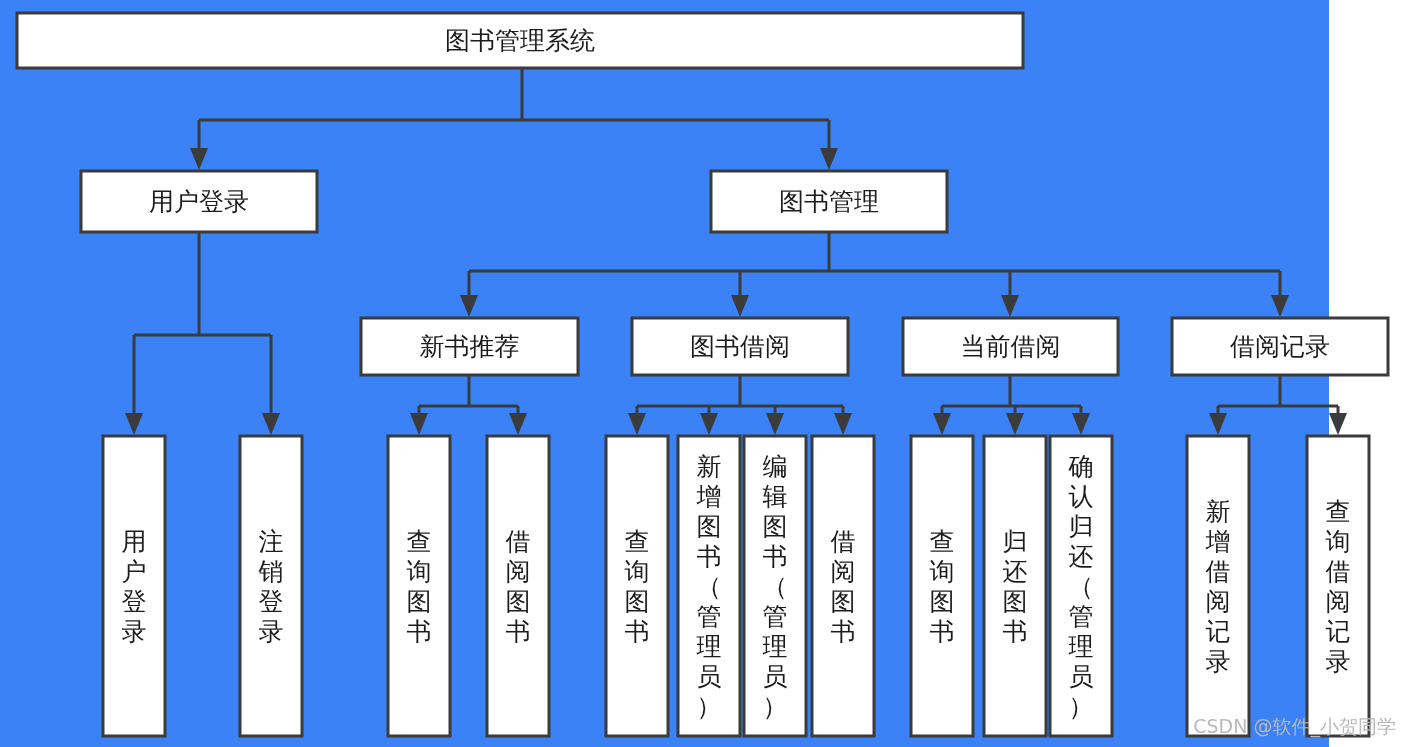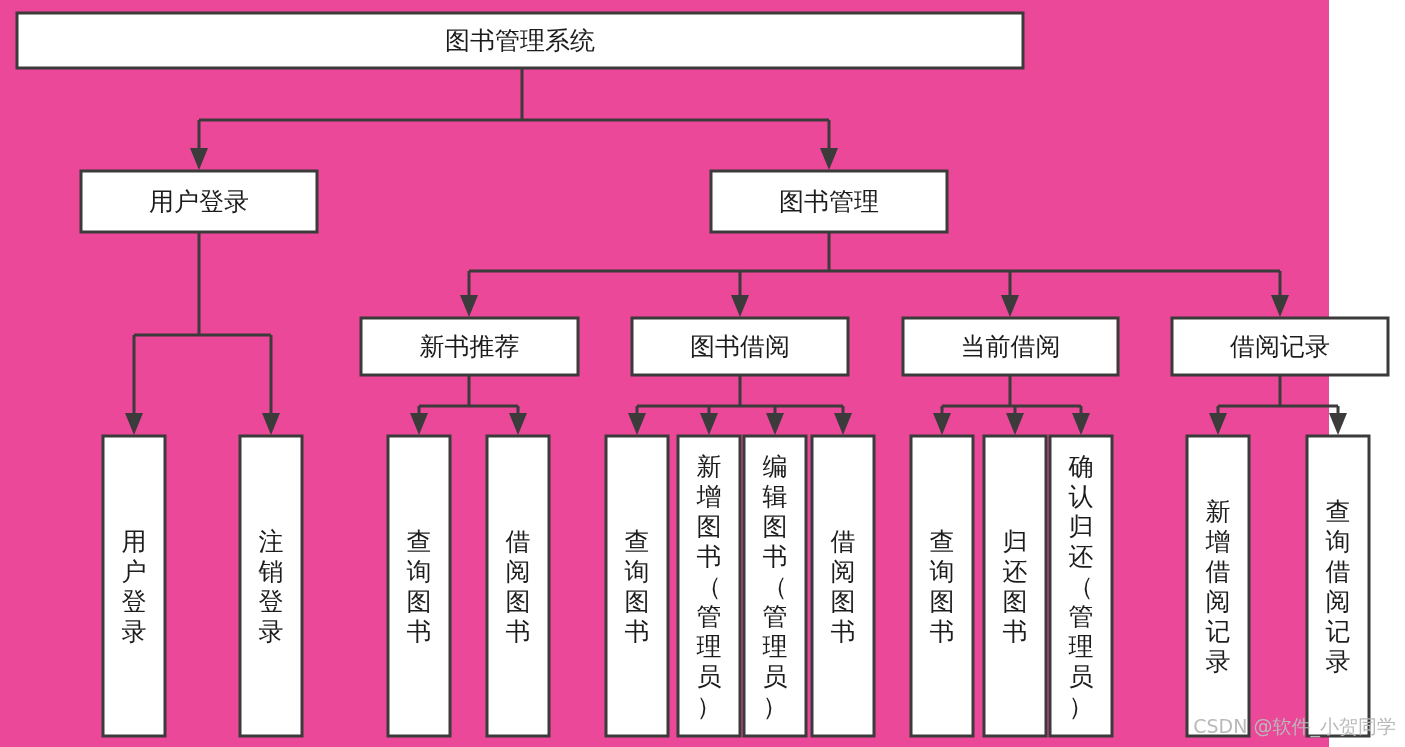--- a/index.html
+++ b/index.html
@@ -11,21 +11,21 @@
   body {
     font-family: "DejaVu Sans", "Liberation Sans", sans-serif;
     width: 1405px;
     height: 747px;
     overflow: hidden;
   }
   #diagram-root {
     position: relative;
     width: 1329px;
     height: 747px;
-    background: #ec4899;
+    background: #3b82f6;
   }
   svg.diagram-canvas {
     position: absolute;
     top: 0;
     left: 0;
     width: 1405px;
     height: 747px;
     display: block;
   }
   .node-box {

